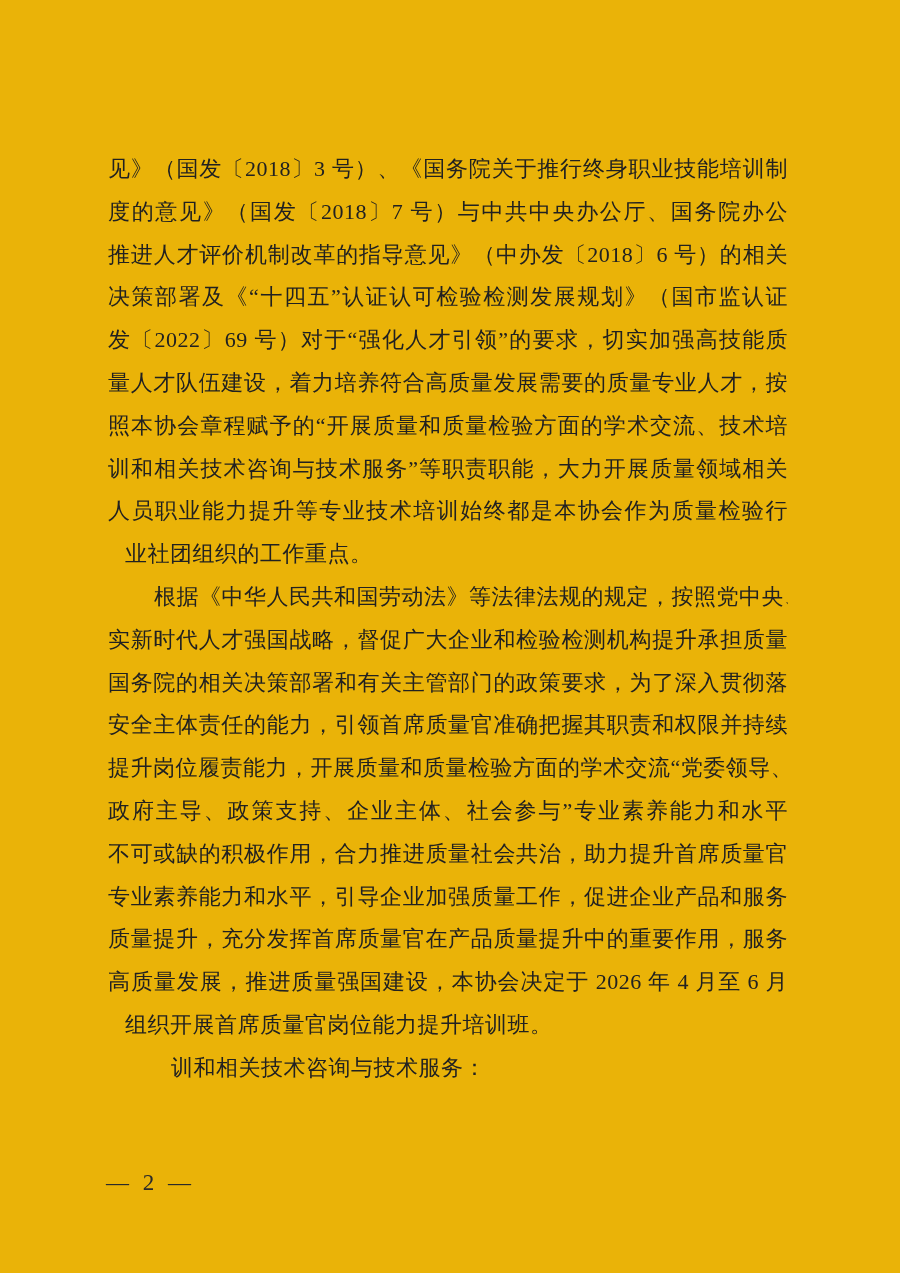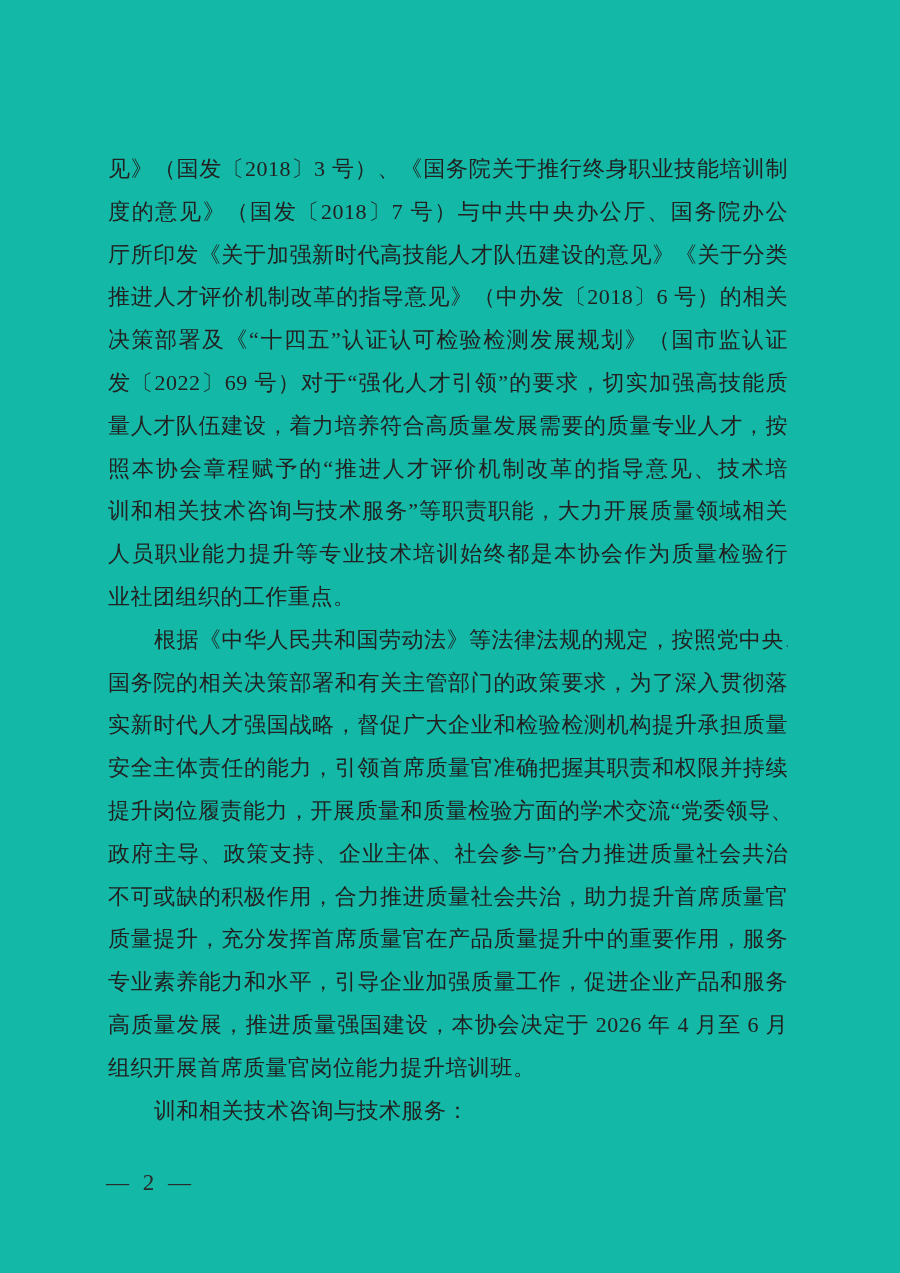--- a/index.html
+++ b/index.html
@@ -5,21 +5,21 @@
   html, body {
     margin: 0;
     padding: 0;
     background: #e8e8e8;
   }
   .page {
     position: relative;
     width: 900px;
     height: 1273px;
     margin: 0 auto;
-    background: #14b8a6;
+    background: #eab308;
     overflow: hidden;
     font-family: "Liberation Serif", "DejaVu Serif", serif;
   }
   .content {
     position: absolute;
     left: 108px;
     top: 148px;
     width: 680px;
   }
   .line {
@@ -30,20 +30,21 @@
     text-align: justify;
     text-align-last: justify;
     text-justify: inter-character;
     white-space: nowrap;
     overflow: hidden;
     letter-spacing: 0.5px;
   }
   .line.end {
     text-align: left;
     text-align-last: left;
+    margin-left: 17px;
   }
   .line.indent {
     text-indent: 46px;
   }
   .footer {
     position: absolute;
     left: 106px;
     top: 1168px;
     font-size: 23px;
     line-height: 30px;
@@ -52,36 +53,35 @@
     letter-spacing: 1px;
   }
 </style>
 </head>
 <body>
 
 <div class="page">
   <div class="content">
     <div class="line">见》（国发〔2018〕3 号）、《国务院关于推行终身职业技能培训制</div>
     <div class="line">度的意见》（国发〔2018〕7 号）与中共中央办公厅、国务院办公</div>
-    <div class="line">厅所印发《关于加强新时代高技能人才队伍建设的意见》《关于分类</div>
     <div class="line">推进人才评价机制改革的指导意见》（中办发〔2018〕6 号）的相关</div>
     <div class="line">决策部署及《“十四五”认证认可检验检测发展规划》（国市监认证</div>
     <div class="line">发〔2022〕69 号）对于“强化人才引领”的要求，切实加强高技能质</div>
     <div class="line">量人才队伍建设，着力培养符合高质量发展需要的质量专业人才，按</div>
-    <div class="line">照本协会章程赋予的“推进人才评价机制改革的指导意见、技术培</div>
+    <div class="line">照本协会章程赋予的“开展质量和质量检验方面的学术交流、技术培</div>
     <div class="line">训和相关技术咨询与技术服务”等职责职能，大力开展质量领域相关</div>
     <div class="line">人员职业能力提升等专业技术培训始终都是本协会作为质量检验行</div>
     <div class="line end">业社团组织的工作重点。</div>
     <div class="line indent">根据《中华人民共和国劳动法》等法律法规的规定，按照党中央、</div>
+    <div class="line">实新时代人才强国战略，督促广大企业和检验检测机构提升承担质量</div>
     <div class="line">国务院的相关决策部署和有关主管部门的政策要求，为了深入贯彻落</div>
-    <div class="line">实新时代人才强国战略，督促广大企业和检验检测机构提升承担质量</div>
     <div class="line">安全主体责任的能力，引领首席质量官准确把握其职责和权限并持续</div>
     <div class="line">提升岗位履责能力，开展质量和质量检验方面的学术交流“党委领导、</div>
-    <div class="line">政府主导、政策支持、企业主体、社会参与”合力推进质量社会共治</div>
+    <div class="line">政府主导、政策支持、企业主体、社会参与”专业素养能力和水平</div>
     <div class="line">不可或缺的积极作用，合力推进质量社会共治，助力提升首席质量官</div>
+    <div class="line">专业素养能力和水平，引导企业加强质量工作，促进企业产品和服务</div>
     <div class="line">质量提升，充分发挥首席质量官在产品质量提升中的重要作用，服务</div>
-    <div class="line">专业素养能力和水平，引导企业加强质量工作，促进企业产品和服务</div>
     <div class="line">高质量发展，推进质量强国建设，本协会决定于 2026 年 4 月至 6 月</div>
     <div class="line end">组织开展首席质量官岗位能力提升培训班。</div>
     <div class="line indent end">训和相关技术咨询与技术服务：</div>
   </div>
   <div class="footer">— 2 —</div>
 </div>
 
 </body></html>

